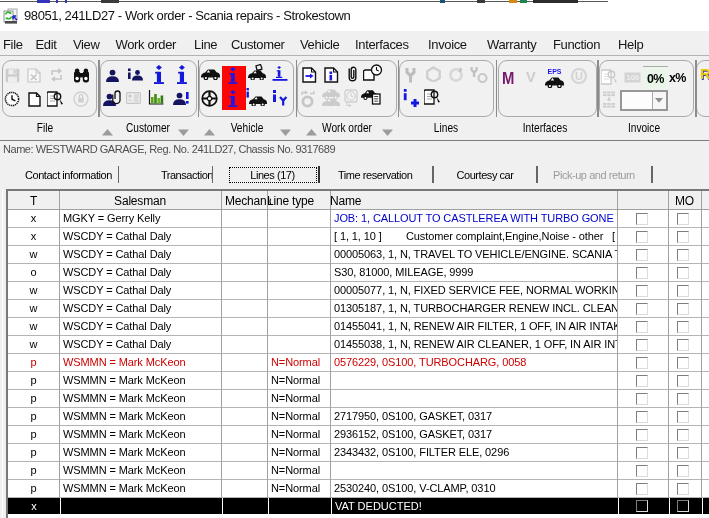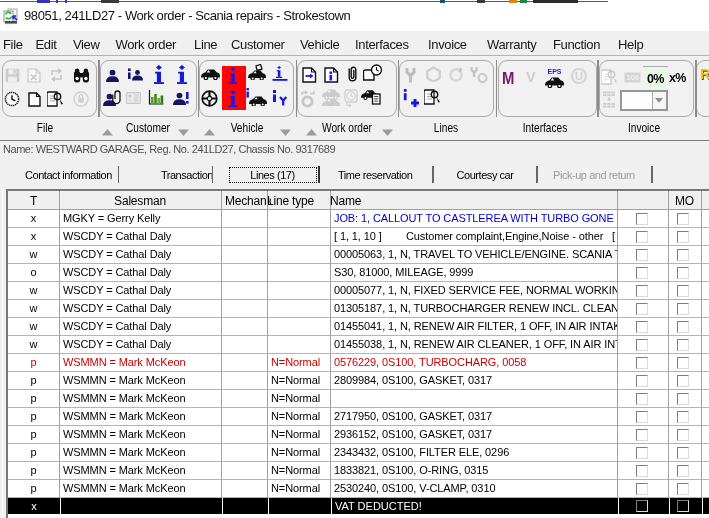--- a/index.html
+++ b/index.html
@@ -522,21 +522,20 @@
     <span class="cs" style="color:#cc0000">WSMMN = Mark McKeon</span>
     <span class="cl" style="color:#cc0000">N=Normal</span>
     <span class="cn" style="color:#cc0000">0576229, 0S100, TURBOCHARG, 0058</span>
   </div>
 <div class="cb" style="top:357.0px;left:636px;"></div>
 <div class="cb" style="top:357.0px;left:677px;"></div>
 <div class="row" style="top:371.5px;">
     <span class="ct" style="color:#000000">p</span>
     <span class="cs" style="color:#000000">WSMMN = Mark McKeon</span>
     <span class="cl" style="color:#000000">N=Normal</span>
-    <span class="cn" style="color:#000000">2809984, 0S100, GASKET, 0317</span>
   </div>
 <div class="cb" style="top:375.0px;left:636px;"></div>
 <div class="cb" style="top:375.0px;left:677px;"></div>
 <div class="row" style="top:389.5px;">
     <span class="ct" style="color:#000000">p</span>
     <span class="cs" style="color:#000000">WSMMN = Mark McKeon</span>
     <span class="cl" style="color:#000000">N=Normal</span>
   </div>
 <div class="cb" style="top:393.0px;left:636px;"></div>
 <div class="cb" style="top:393.0px;left:677px;"></div>
@@ -561,21 +560,20 @@
     <span class="cs" style="color:#000000">WSMMN = Mark McKeon</span>
     <span class="cl" style="color:#000000">N=Normal</span>
     <span class="cn" style="color:#000000">2343432, 0S100, FILTER ELE, 0296</span>
   </div>
 <div class="cb" style="top:447.0px;left:636px;"></div>
 <div class="cb" style="top:447.0px;left:677px;"></div>
 <div class="row" style="top:461.5px;">
     <span class="ct" style="color:#000000">p</span>
     <span class="cs" style="color:#000000">WSMMN = Mark McKeon</span>
     <span class="cl" style="color:#000000">N=Normal</span>
-    <span class="cn" style="color:#000000">1833821, 0S100, O-RING, 0315</span>
   </div>
 <div class="cb" style="top:465.0px;left:636px;"></div>
 <div class="cb" style="top:465.0px;left:677px;"></div>
 <div class="row" style="top:479.5px;">
     <span class="ct" style="color:#000000">p</span>
     <span class="cs" style="color:#000000">WSMMN = Mark McKeon</span>
     <span class="cl" style="color:#000000">N=Normal</span>
     <span class="cn" style="color:#000000">2530240, 0S100, V-CLAMP, 0310</span>
   </div>
 <div class="cb" style="top:483.0px;left:636px;"></div>

